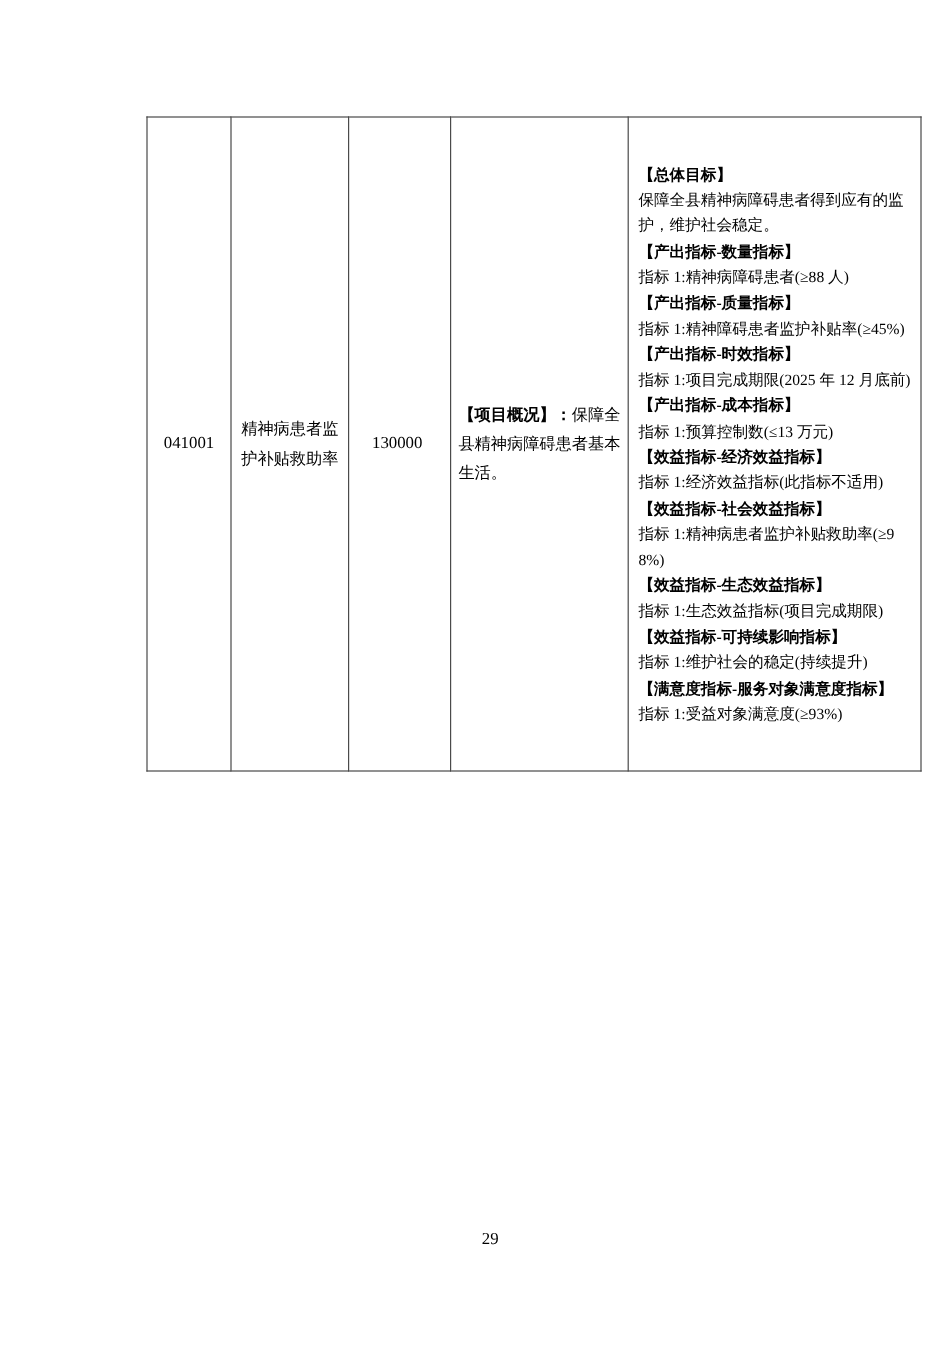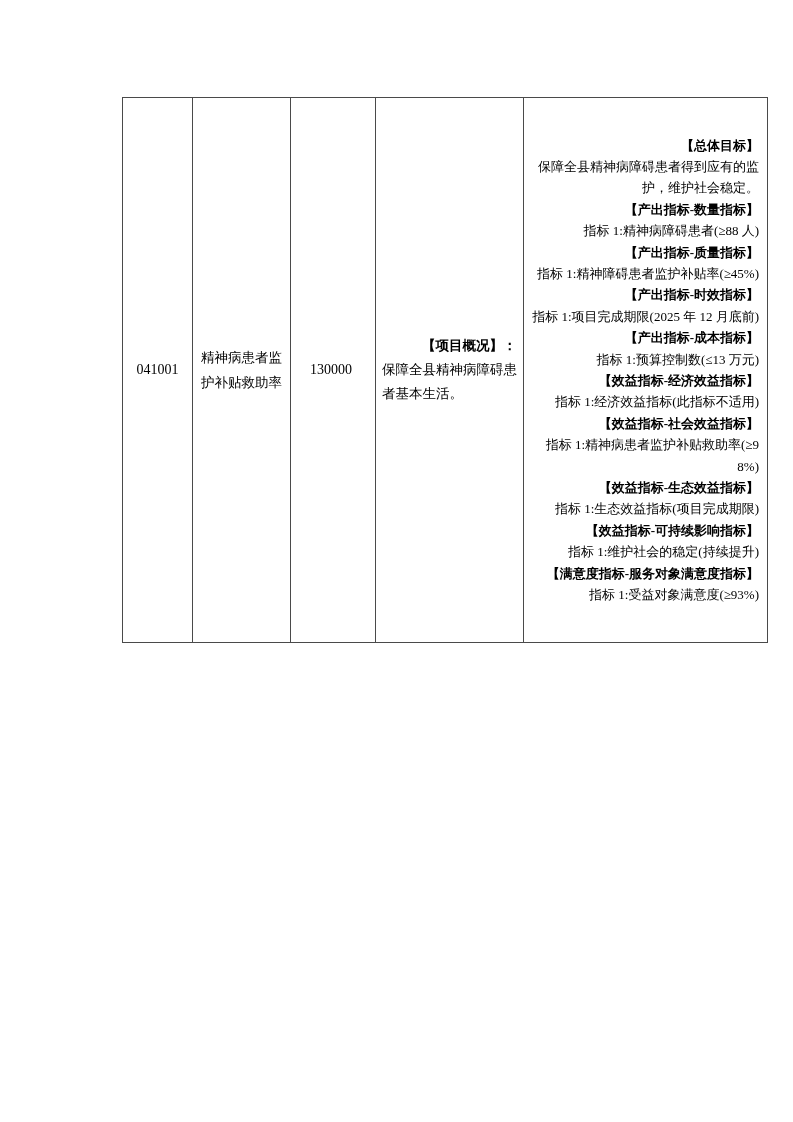--- a/index.html
+++ b/index.html
@@ -43,26 +43,26 @@
     font-size: 14px;
     padding-right: 23px;
   }
   td.cell-overview {
     text-align: left;
     font-size: 13.5px;
     line-height: 24px;
     padding: 0 6px;
   }
   td.cell-indicators {
-    text-align: right;
+    text-align: left;
     font-size: 13px;
     line-height: 21.4px;
     padding: 2px 8px;
   }
-  .bold-label { font-weight: bold; margin-left: 40px; }
+  .bold-label { font-weight: bold; }
   .ind-header { font-weight: bold; }
   .ind-item   { font-weight: normal; font-family: Liberation Serif, serif; }
   .page-number {
     position: absolute;
     top: 1026px;
     left: 0;
     width: 100%;
     padding-left: 24px;
     box-sizing: border-box;
     text-align: center;
@@ -118,14 +118,15 @@
               <div class="ind-header">【效益指标-可持续影响指标】</div>
               <div class="ind-item">指标 1:维护社会的稳定(持续提升)</div>
               <div class="ind-header">【满意度指标-服务对象满意度指标】</div>
               <div class="ind-item">指标 1:受益对象满意度(≥93%)</div>
             </div>
         </td>
       </tr>
     </tbody>
   </table>
 
+  <div class="page-number">29</div>
 
 </div>
 
 </body></html>

